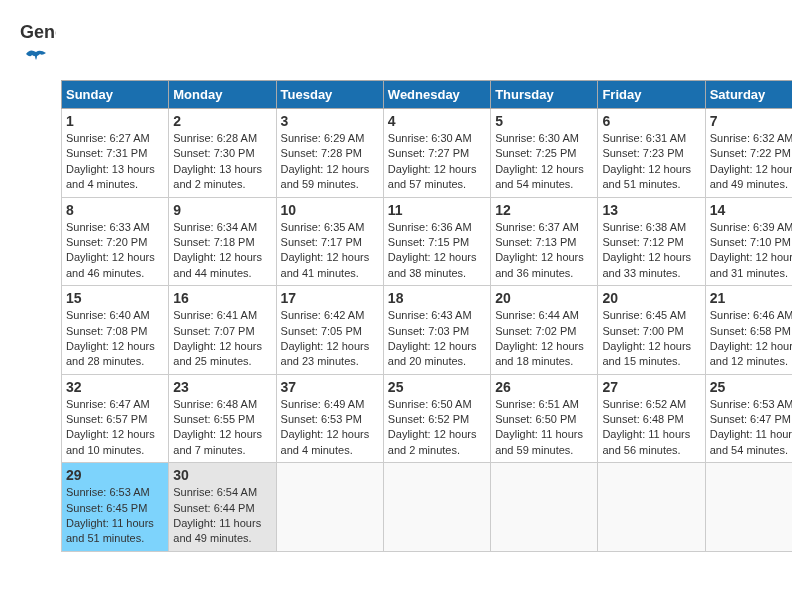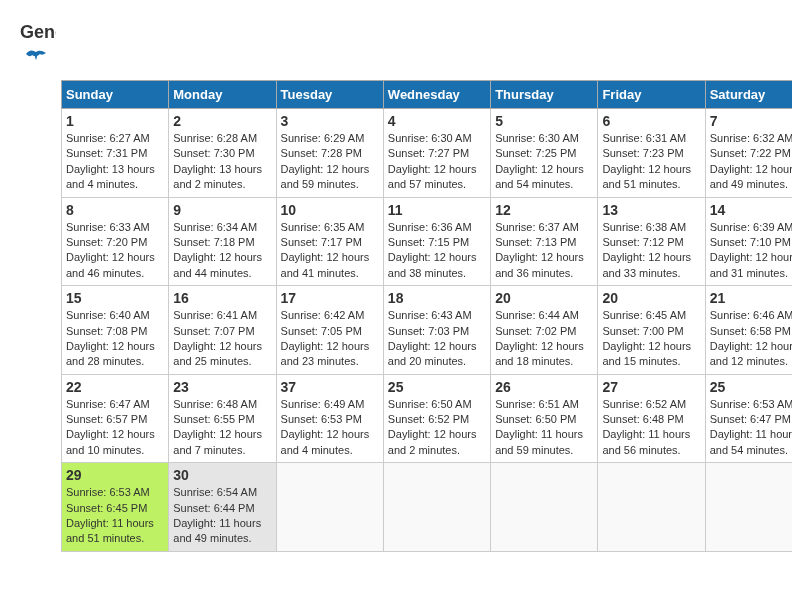--- a/index.html
+++ b/index.html
@@ -203,21 +203,21 @@
           <span class="day-number">20</span>
           <div class="day-info">Sunrise: 6:45 AM<br>Sunset: 7:00 PM<br>Daylight: 12 hours<br>and 15 minutes.</div>
         </td>
         <td>
           <span class="day-number">21</span>
           <div class="day-info">Sunrise: 6:46 AM<br>Sunset: 6:58 PM<br>Daylight: 12 hours<br>and 12 minutes.</div>
         </td>
       </tr>
       <tr>
         <td>
-          <span class="day-number">22</span>
+          <span class="day-number">32</span>
           <div class="day-info">Sunrise: 6:47 AM<br>Sunset: 6:57 PM<br>Daylight: 12 hours<br>and 10 minutes.</div>
         </td>
         <td>
           <span class="day-number">23</span>
           <div class="day-info">Sunrise: 6:48 AM<br>Sunset: 6:55 PM<br>Daylight: 12 hours<br>and 7 minutes.</div>
         </td>
         <td>
           <span class="day-number">37</span>
           <div class="day-info">Sunrise: 6:49 AM<br>Sunset: 6:53 PM<br>Daylight: 12 hours<br>and 4 minutes.</div>
         </td>
@@ -232,21 +232,21 @@
         <td>
           <span class="day-number">27</span>
           <div class="day-info">Sunrise: 6:52 AM<br>Sunset: 6:48 PM<br>Daylight: 11 hours<br>and 56 minutes.</div>
         </td>
         <td>
           <span class="day-number">25</span>
           <div class="day-info">Sunrise: 6:53 AM<br>Sunset: 6:47 PM<br>Daylight: 11 hours<br>and 54 minutes.</div>
         </td>
       </tr>
       <tr>
-        <td style="background: #bef264;">
+        <td style="background: #7dd3fc;">
           <span class="day-number">29</span>
           <div class="day-info">Sunrise: 6:53 AM<br>Sunset: 6:45 PM<br>Daylight: 11 hours<br>and 51 minutes.</div>
         </td>
         <td style="background: #e5e5e5;">
           <span class="day-number">30</span>
           <div class="day-info">Sunrise: 6:54 AM<br>Sunset: 6:44 PM<br>Daylight: 11 hours<br>and 49 minutes.</div>
         </td>
         <td class="empty-cell" style="background: rgb(240, 240, 240);"></td>
         <td class="empty-cell" style="background: rgb(240, 240, 240);"></td>
         <td class="empty-cell" style="background: rgb(240, 240, 240);"></td>

